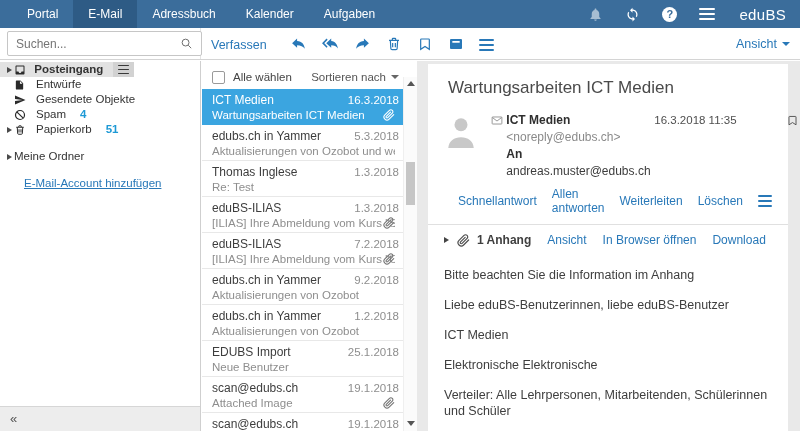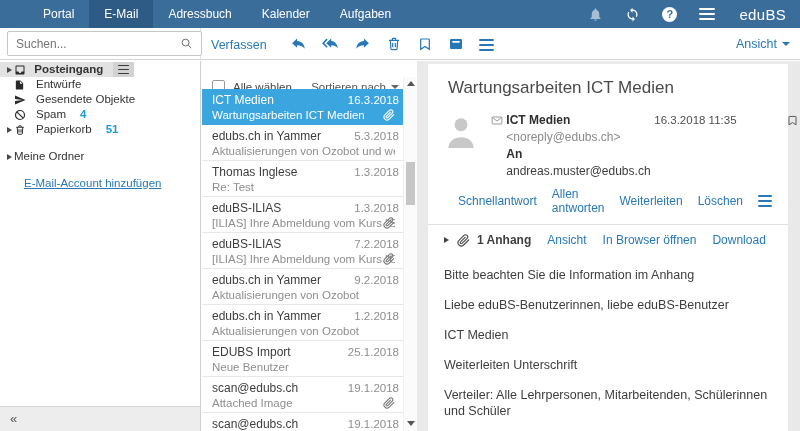--- a/index.html
+++ b/index.html
@@ -1,20 +1,20 @@
 <!DOCTYPE html>
 <html><head>
 <meta charset="utf-8">
 <style>
   html,body{margin:0;padding:0;background:#e9e9e9;}
   *{box-sizing:border-box;font-family:"Liberation Sans", sans-serif;}
   .app{position:relative;width:800px;height:431px;overflow:hidden;background:#fff;}
 
   
-  .topbar{position:absolute;top:0;left:0;right:0;height:28px;background:#3b6d9b;display:flex;justify-content:space-between;align-items:stretch;padding-left:16px;}
+  .topbar{position:absolute;top:0;left:0;right:0;height:28px;background:#3b6d9b;display:flex;justify-content:space-between;align-items:stretch;}
   .tabs{display:flex;align-items:stretch;padding-left:12px;}
   .tab{color:#fff;font-size:12px;line-height:28px;padding:0 15px;cursor:default;white-space:nowrap;}
   .tab.active{background:#2e5b85;}
   .topbar-right{display:flex;align-items:center;padding-right:14px;}
   .topbar-right .ticon{margin-left:22px;color:#fff;display:flex;align-items:center;}
   .ticon svg{display:block;}
   .bell{opacity:.55;}
   .help-icon{width:15px;height:15px;border-radius:50%;background:#fff;color:#3b6d9b;font-size:11px;font-weight:bold;text-align:center;line-height:15px;}
   .bars{display:inline-flex;flex-direction:column;justify-content:center;}
   .bars i{display:block;border-radius:1px;}
@@ -50,21 +50,21 @@
   .ico svg{display:block;}
   .flabel{white-space:nowrap;}
   .fcount{color:#1d99d5;font-weight:bold;margin-left:14px;font-size:11.5px;}
   .burger-btn{margin-left:10px;width:22px;height:15px;background:#d2d2d2;display:flex;align-items:center;justify-content:center;}
   .gap-md{margin-top:12px;}
   .add-account{display:inline-block;margin:13px 0 0 24px;color:#2878b8;font-size:11.5px;text-decoration:underline;}
   .sidebar-footer{position:absolute;left:0;right:0;bottom:0;height:25px;background:#ededed;border-top:1px solid #d6d6d6;color:#555;font-size:13px;line-height:24px;padding-left:10px;}
 
   
   .maillist{position:absolute;left:202px;top:0;bottom:0;width:215px;background:#fff;overflow:hidden;}
-  .list-header{height:33px;border-bottom:1px solid #e6e6e6;display:flex;align-items:flex-end;font-size:11.5px;color:#444;}
+  .list-header{height:33px;border-bottom:1px solid #e6e6e6;display:flex;align-items:center;font-size:11.5px;color:#444;}
   .cbox{width:13px;height:13px;border:1px solid #9a9a9a;border-radius:2px;background:#fff;margin-left:10px;}
   .select-all{margin-left:8px;}
   .sort{margin-left:auto;margin-right:18px;display:flex;align-items:center;color:#555;}
   .sort .caret-down{border-top-color:#666;}
   .rows{position:absolute;top:28px;left:0;right:14px;}
   .mrow{height:36px;border-bottom:1px solid #e8e8e8;position:relative;padding:3px 8px 0 10px;background:#fff;}
   .mrow .sender{font-size:12px;color:#3d3d3d;line-height:16px;white-space:nowrap;overflow:hidden;padding-right:62px;}
   .mrow .subject{font-size:11.5px;color:#8e8e8e;line-height:15px;white-space:nowrap;overflow:hidden;padding-right:12px;}
   .mrow .mdate{position:absolute;top:5px;right:4px;font-size:11.5px;color:#8e8e8e;line-height:13px;}
   .mrow .clip{position:absolute;bottom:3px;right:8px;color:#757575;display:flex;}
@@ -417,20 +417,20 @@
           <span class="attach-label">1 Anhang</span>
           <a href="#">Ansicht</a>
           <a href="#">In Browser öffnen</a>
           <a href="#">Download</a>
         </div>
 
         <div class="msg-body">
           <p>Bitte beachten Sie die Information im Anhang</p>
           <p>Liebe eduBS-Benutzerinnen, liebe eduBS-Benutzer</p>
           <p>ICT Medien</p>
-          <p>Weiterleiten Unterschrift</p>
+          <p>Elektronische Elektronische</p>
           <p>Verteiler: Alle Lehrpersonen, Mitarbeitenden, Schülerinnen und Schüler</p>
         </div>
       </div>
     </section>
 
   </div>
 </div>
 
 </body></html>

